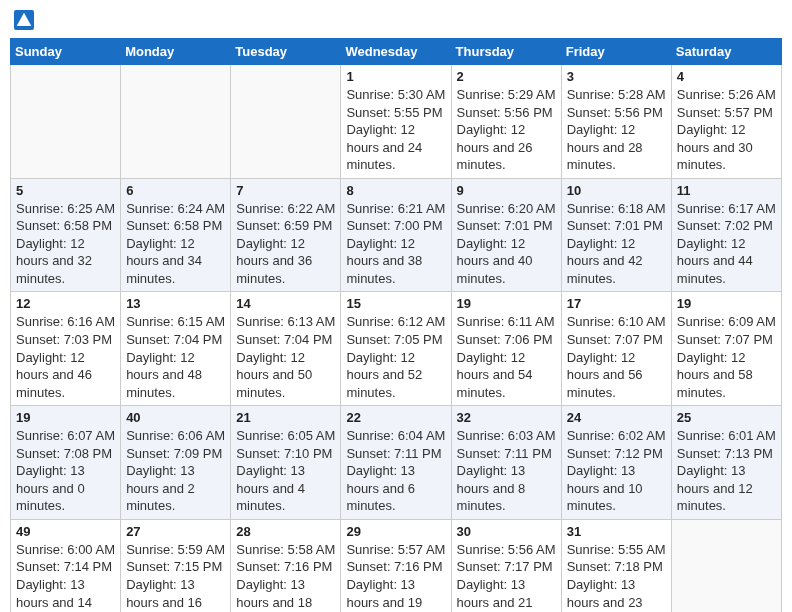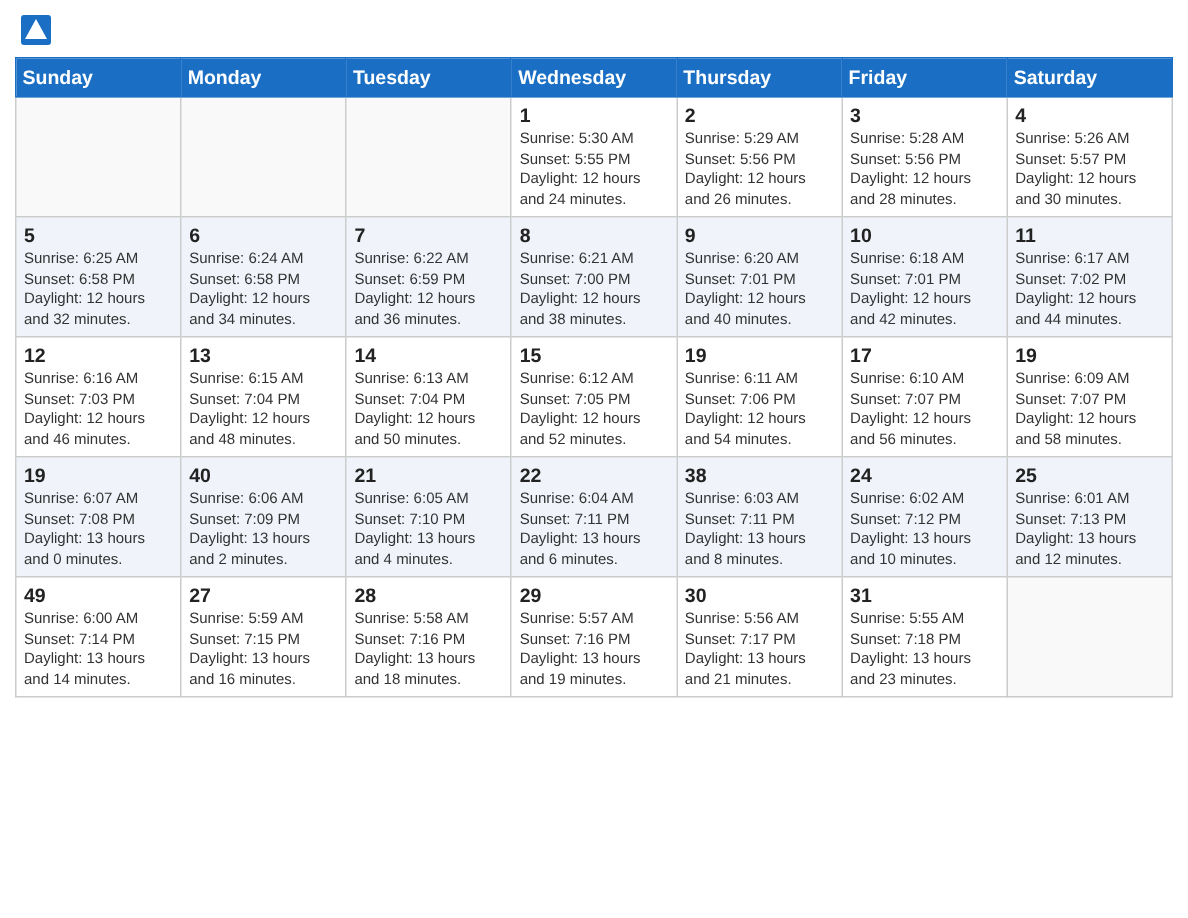--- a/index.html
+++ b/index.html
@@ -75,21 +75,21 @@
     .calendar td.empty {
       background: #f9f9f9;
     }
     .day-number {
       font-size: 13px;
       font-weight: bold;
       margin-bottom: 2px;
       color: #222;
     }
     .day-info {
-      font-size: 10px;
+      font-size: 13px;
       color: #333;
       line-height: 1.35;
     }
     .row-stripe td {
       background: #f0f4fa;
     }
   </style>
 </head>
 <body>
 
@@ -214,21 +214,21 @@
         </td>
         <td>
           <div class="day-number">21</div>
           <div class="day-info">Sunrise: 6:05 AM<br>Sunset: 7:10 PM<br>Daylight: 13 hours and 4 minutes.</div>
         </td>
         <td>
           <div class="day-number">22</div>
           <div class="day-info">Sunrise: 6:04 AM<br>Sunset: 7:11 PM<br>Daylight: 13 hours and 6 minutes.</div>
         </td>
         <td>
-          <div class="day-number">38</div>
+          <div class="day-number">32</div>
           <div class="day-info">Sunrise: 6:03 AM<br>Sunset: 7:11 PM<br>Daylight: 13 hours and 8 minutes.</div>
         </td>
         <td>
           <div class="day-number">24</div>
           <div class="day-info">Sunrise: 6:02 AM<br>Sunset: 7:12 PM<br>Daylight: 13 hours and 10 minutes.</div>
         </td>
         <td>
           <div class="day-number">25</div>
           <div class="day-info">Sunrise: 6:01 AM<br>Sunset: 7:13 PM<br>Daylight: 13 hours and 12 minutes.</div>
         </td>

